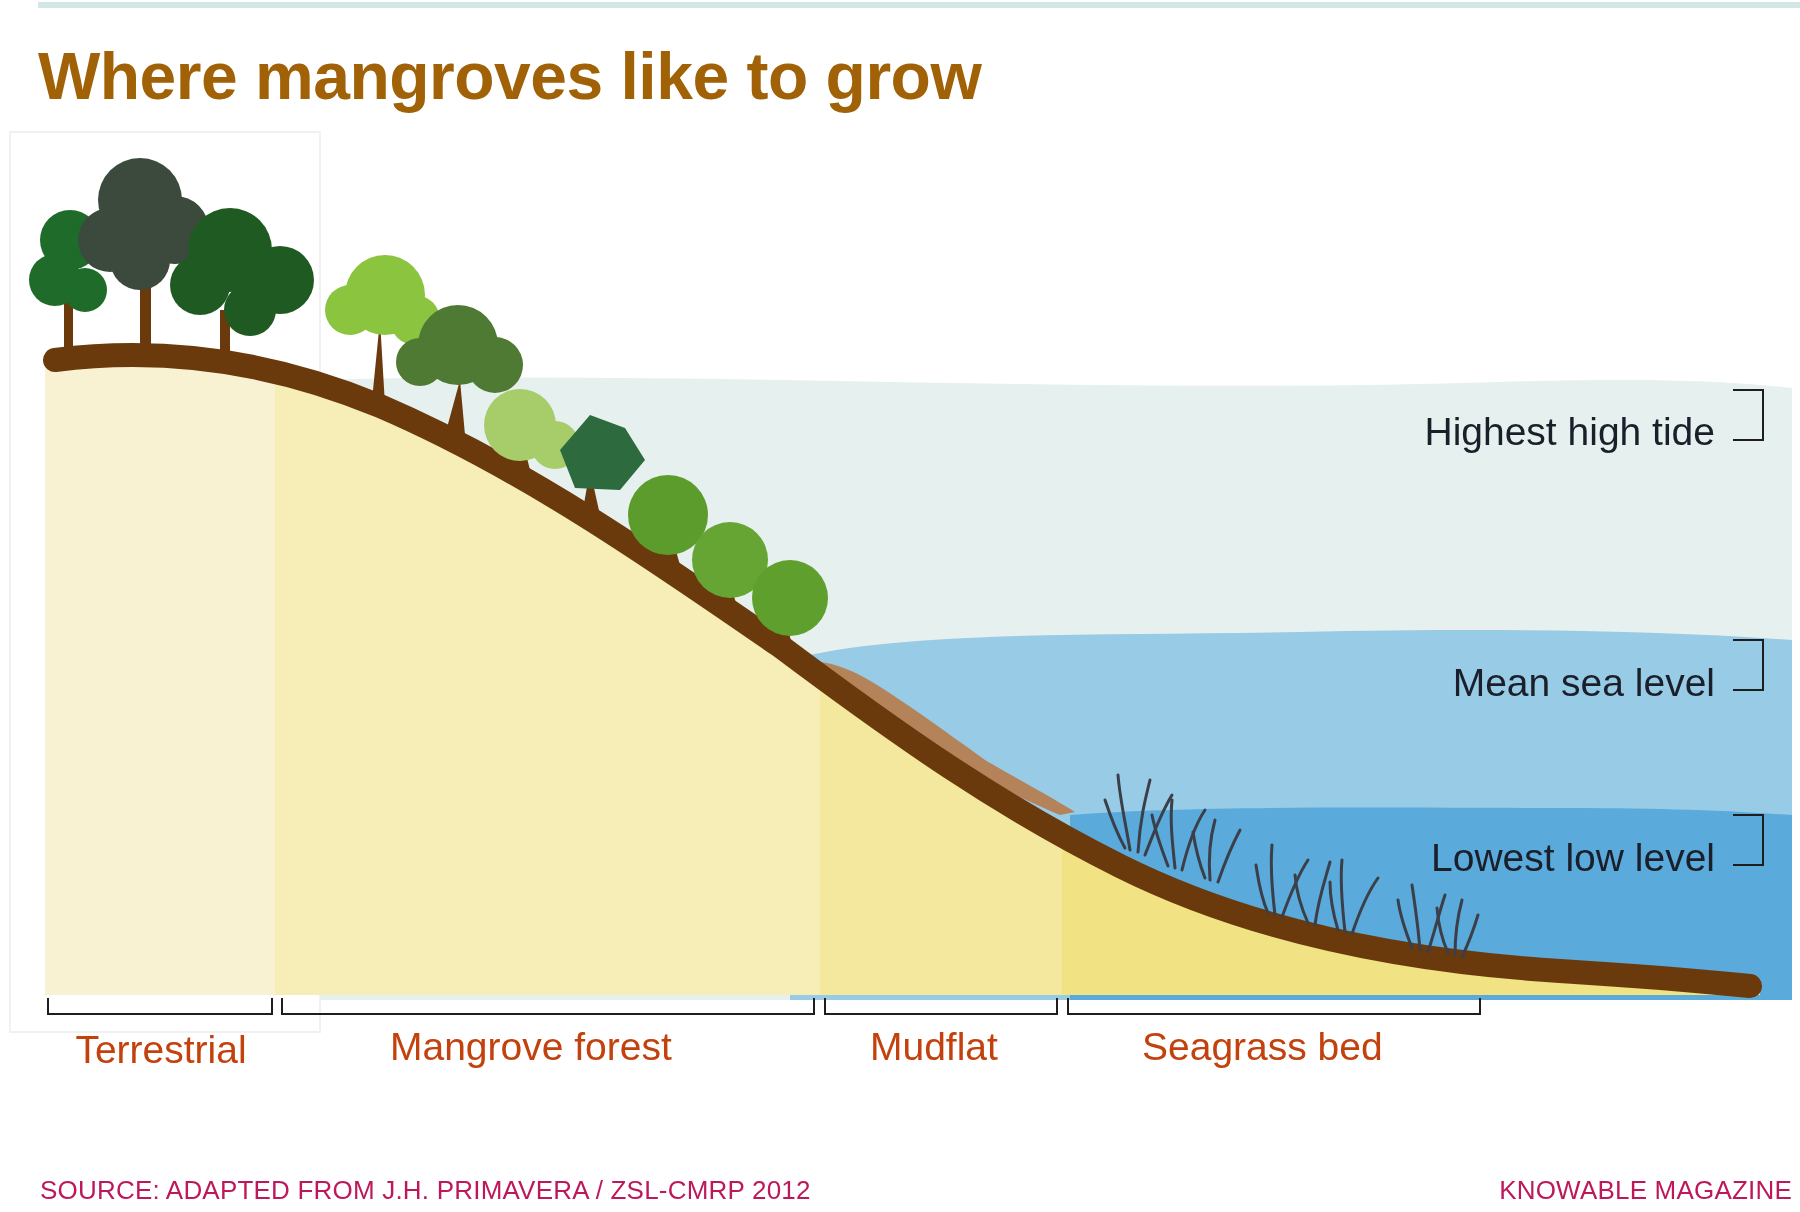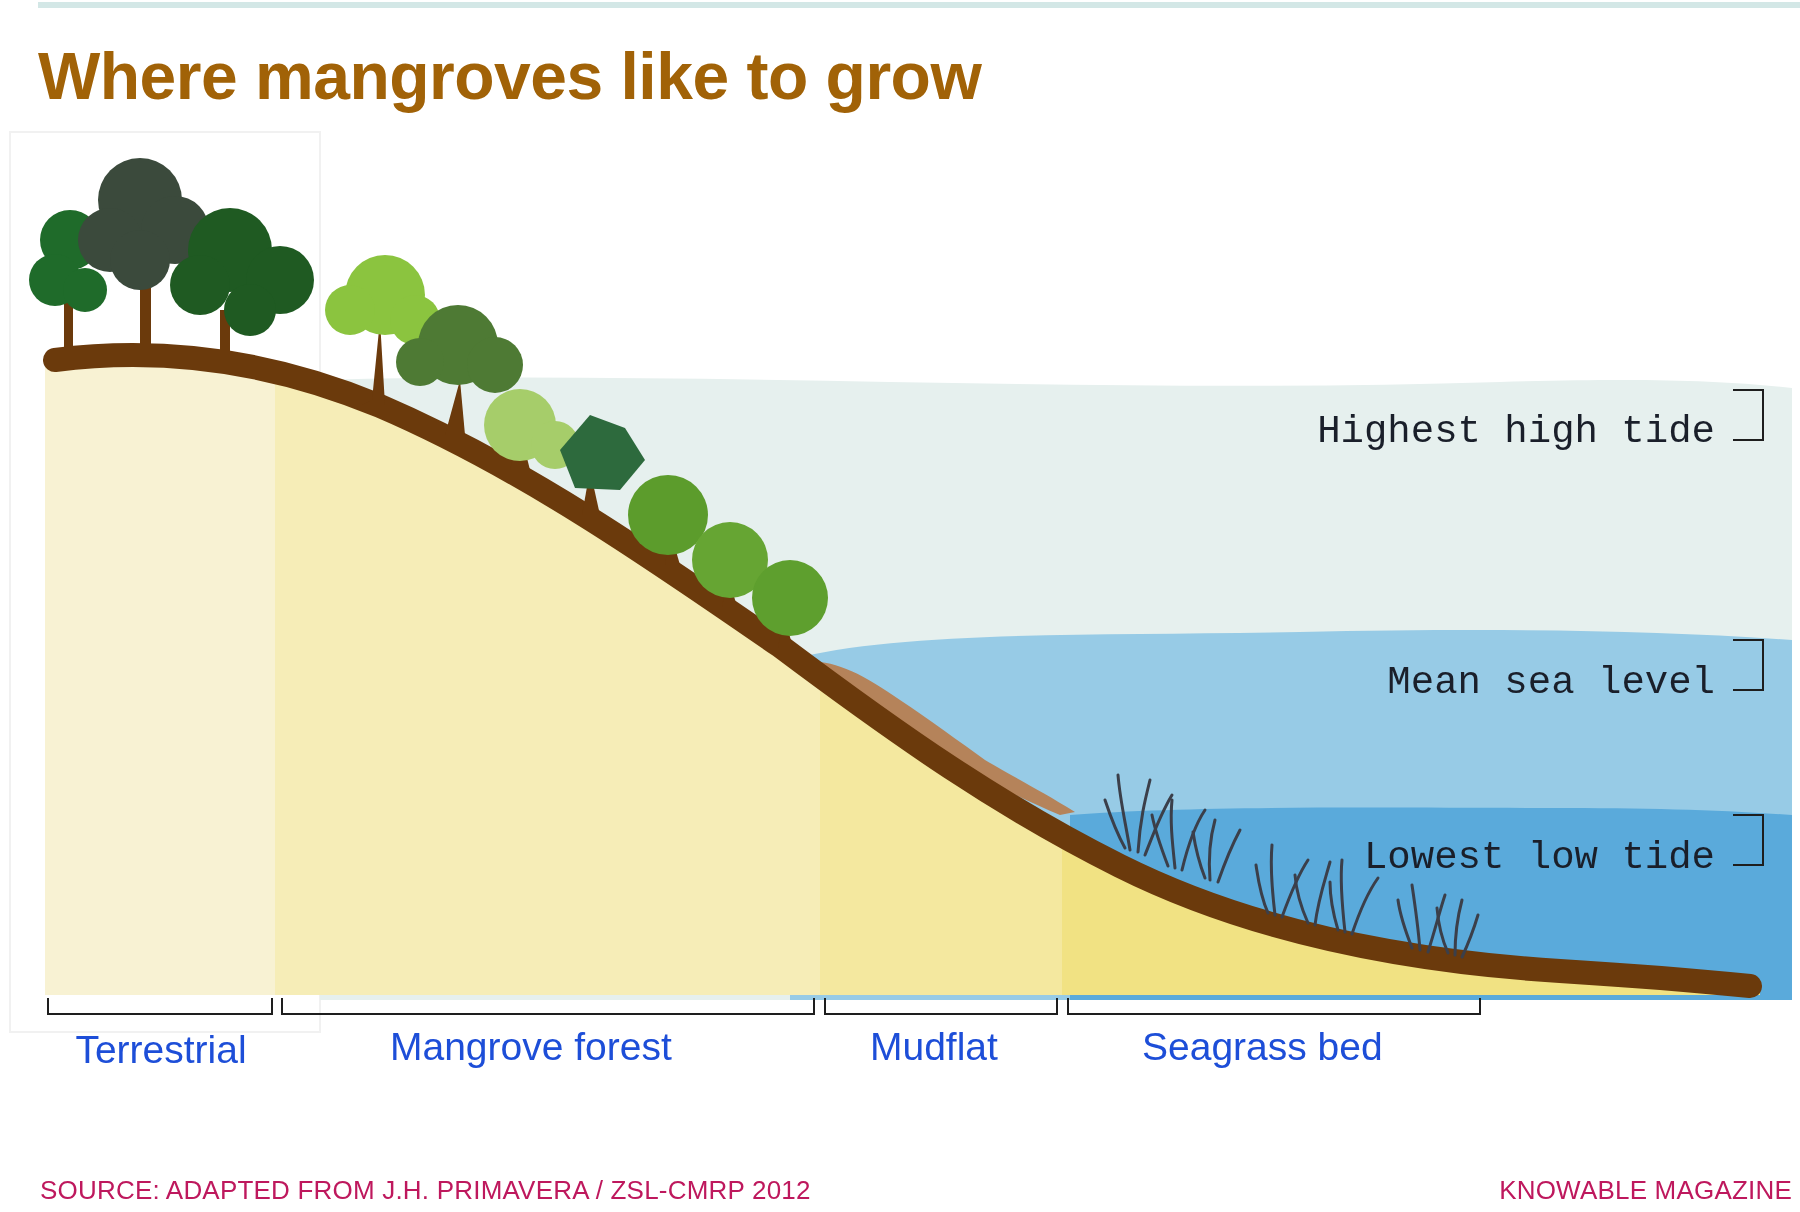--- a/index.html
+++ b/index.html
@@ -1,21 +1,21 @@
 <!DOCTYPE html>
 <html><head>
 <meta charset="utf-8">
 <style>
   html,body{margin:0;padding:0;background:#ffffff;}
   body{width:1800px;height:1212px;position:relative;overflow:hidden;font-family:"Liberation Sans","DejaVu Sans",sans-serif;color:#1e1e1e;}
   .topline{position:absolute;left:38px;top:2px;width:1762px;height:6px;background:#d3e7e6;}
   .title{position:absolute;left:38px;top:38px;font-size:66px;font-weight:700;letter-spacing:-0.5px;color:#a16207;white-space:nowrap;}
   svg.scene{position:absolute;left:0;top:0;}
-  .lbl{position:absolute;font-size:39px;color:#1d4ed8;white-space:nowrap;}
-  .tide{position:absolute;font-size:39px;color:#1a1f2a;white-space:nowrap;text-align:right;font-family:Liberation Mono, monospace;}
+  .lbl{position:absolute;font-size:39px;color:#c2410c;white-space:nowrap;}
+  .tide{position:absolute;font-size:39px;color:#1a1f2a;white-space:nowrap;text-align:right;}
   .footer{position:absolute;top:1175px;font-size:26px;color:#be185d;white-space:nowrap;letter-spacing:0.2px;}
 </style>
 </head>
 <body>
 
 <div class="topline"></div>
 <div class="title">Where mangroves like to grow</div>
 
 <svg class="scene" width="1800" height="1212" viewBox="0 0 1800 1212">
 
@@ -152,21 +152,21 @@
   <g stroke="#1e1e1e" stroke-width="2" fill="none">
     <path d="M48,998 L48,1014 L272,1014 L272,998"></path>
     <path d="M282,998 L282,1014 L814,1014 L814,998"></path>
     <path d="M825,998 L825,1014 L1057,1014 L1057,998"></path>
     <path d="M1068,998 L1068,1014 L1480,1014 L1480,998"></path>
   </g>
 </svg>
 
 <div class="tide" style="right:85px;top:410px;">Highest high tide</div>
 <div class="tide" style="right:85px;top:661px;">Mean sea level</div>
-<div class="tide" style="right:85px;top:836px;">Lowest low tide</div>
+<div class="tide" style="right:85px;top:836px;">Lowest low level</div>
 
 <div class="lbl" style="left:66px;top:1025px;text-align:center;width:190px;line-height:49px;">
   <div>Terrestrial</div>
 </div>
 <div class="lbl" style="left:390px;top:1025px;">Mangrove forest</div>
 <div class="lbl" style="left:870px;top:1025px;">Mudflat</div>
 <div class="lbl" style="left:1142px;top:1025px;">Seagrass bed</div>
 
 <div class="footer" style="left:40px;">SOURCE: ADAPTED FROM J.H. PRIMAVERA / ZSL-CMRP 2012</div>
 <div class="footer" style="right:8px;">KNOWABLE MAGAZINE</div>

